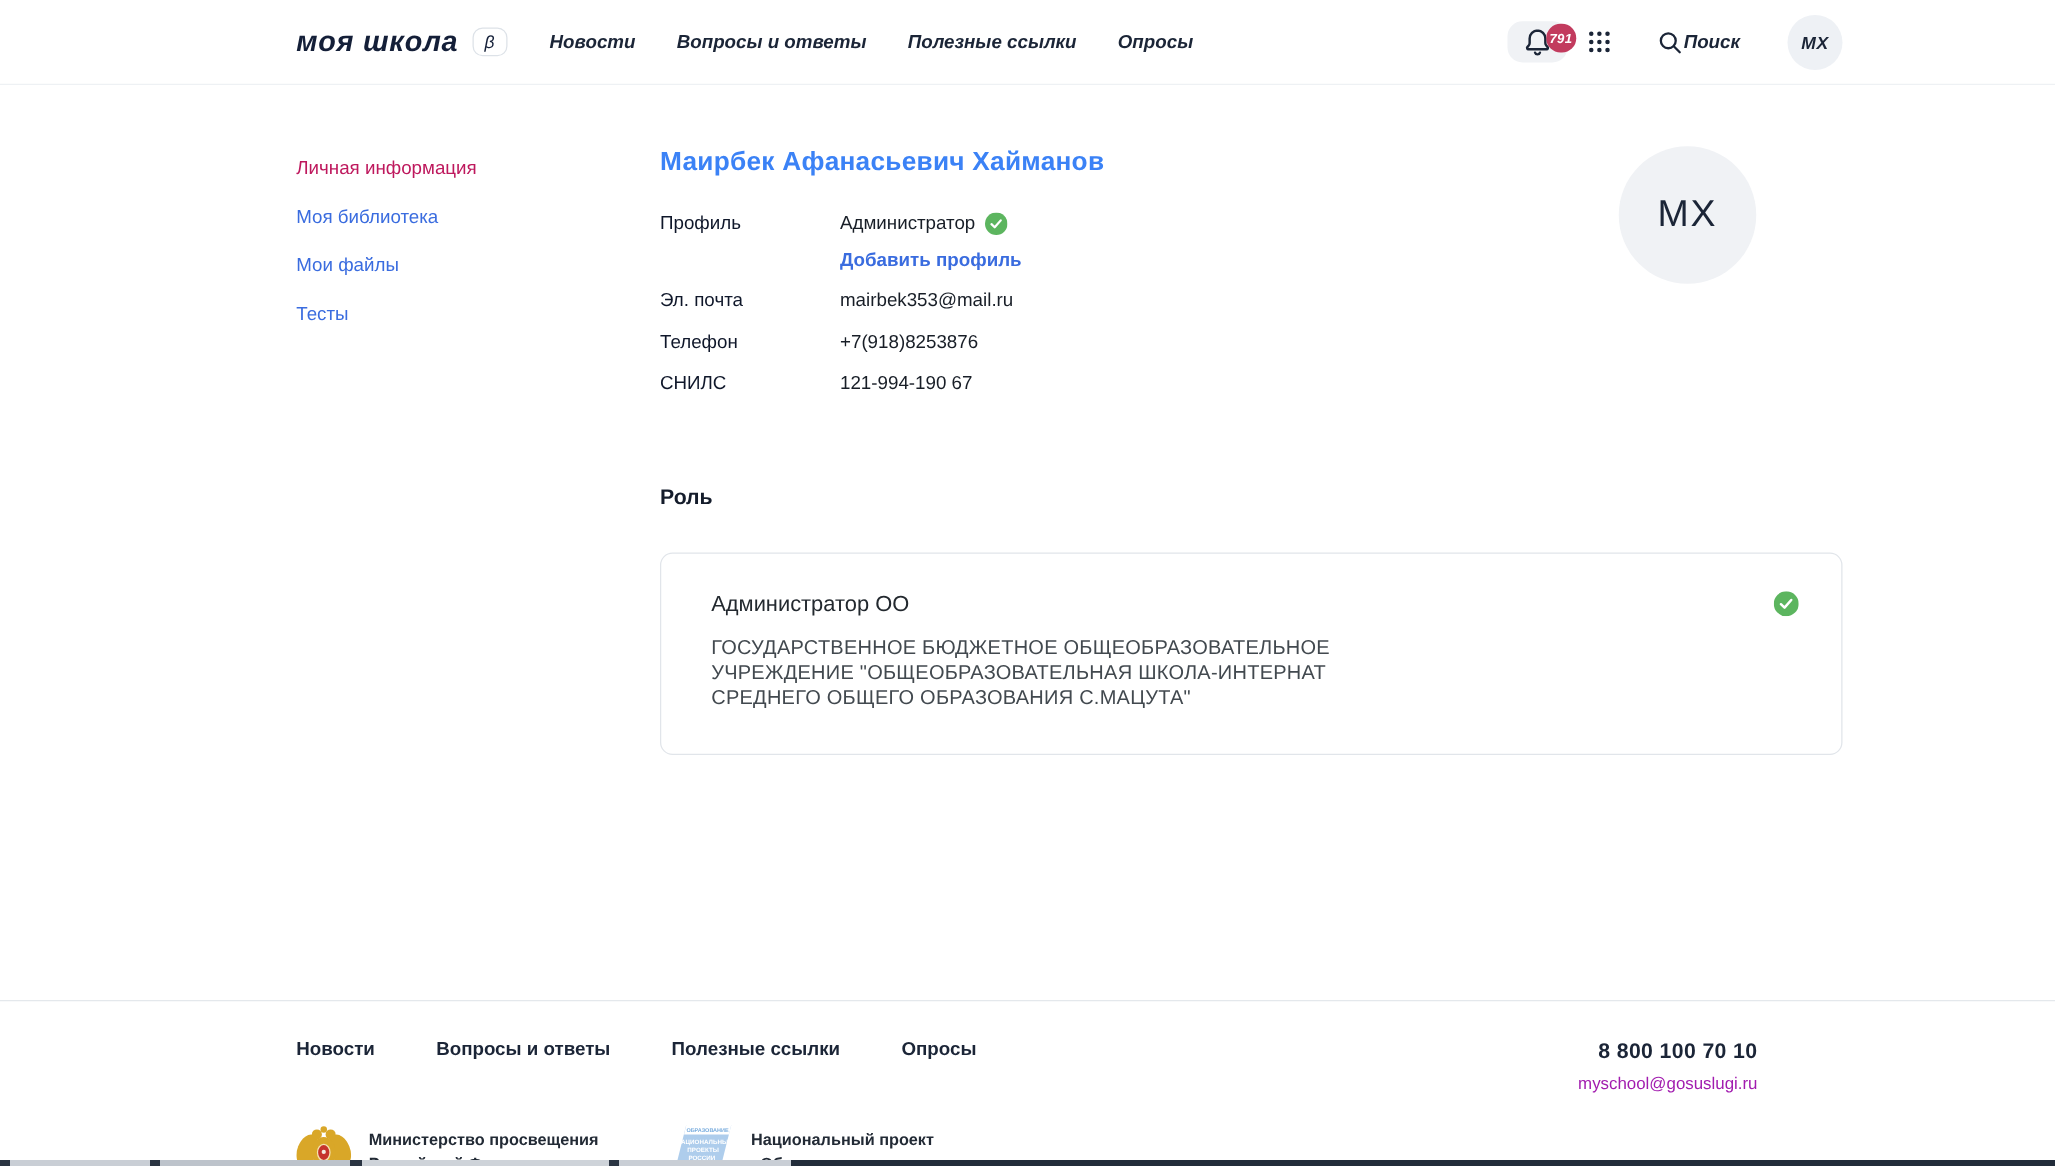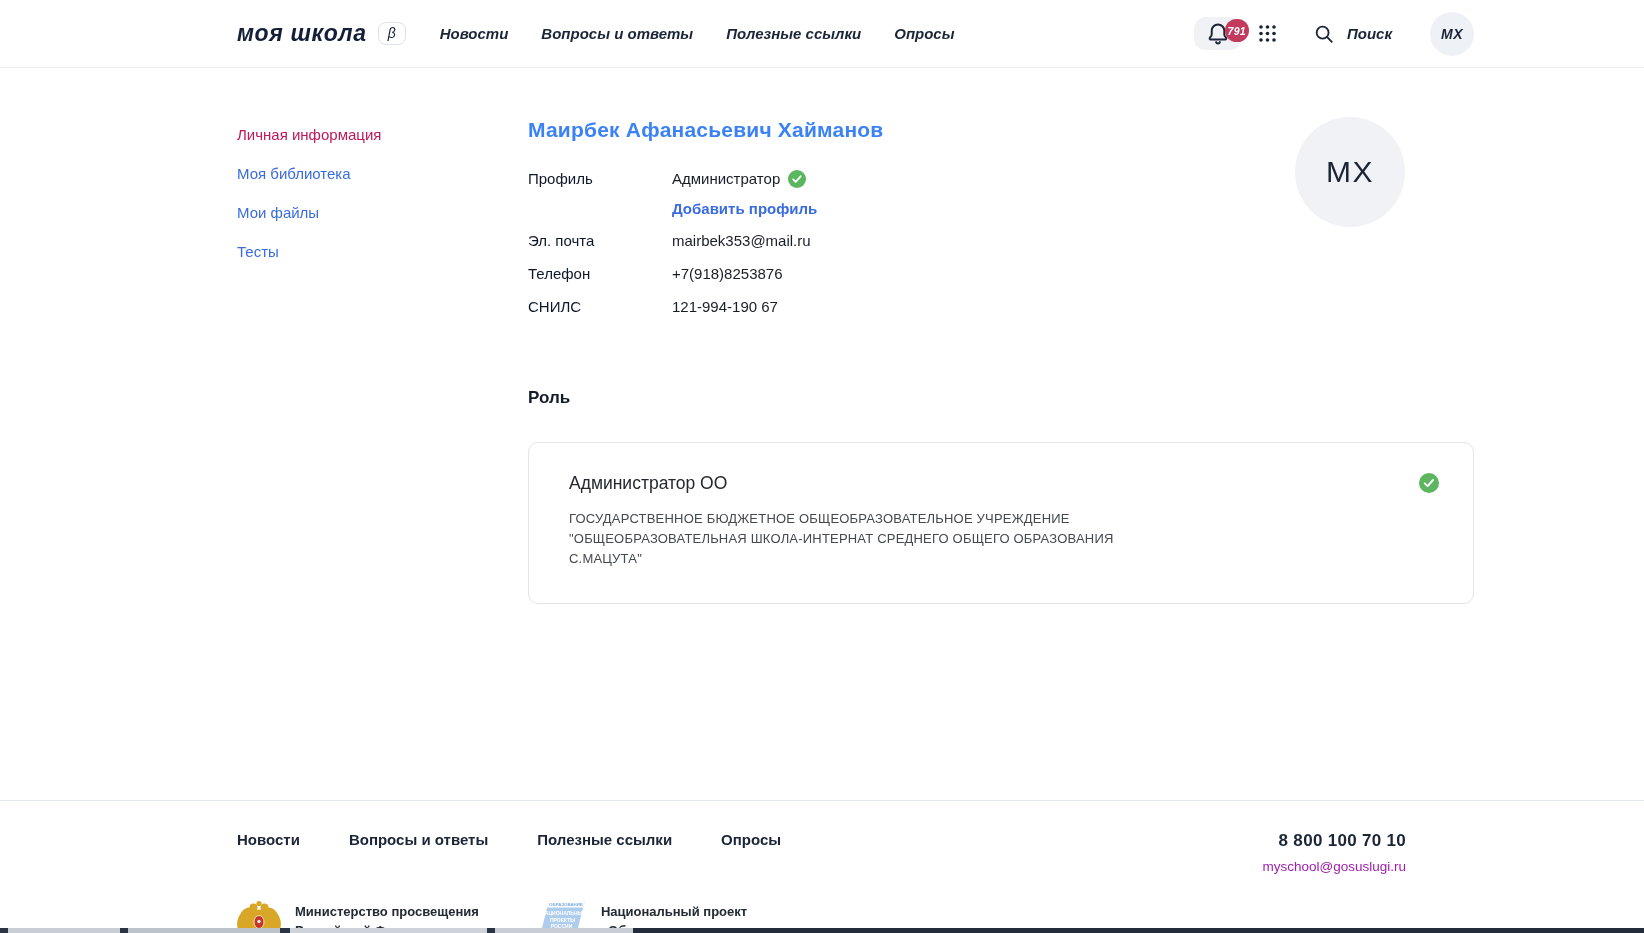--- a/index.html
+++ b/index.html
@@ -28,21 +28,21 @@
     position:relative; width:48px; height:33px; border-radius:12px;
     background:#f0f2f5; display:flex; align-items:center; justify-content:center; cursor:pointer;
   }
   .badge {
     position:absolute; top:2px; right:-7px; min-width:23px; height:23px;
     border-radius:12px; background:#c23b5e; color:#fff;
     font-size:10.5px; font-weight:bold; display:flex; align-items:center; justify-content:center;
     padding:0 3px; letter-spacing:.3px;
   }
   .grid-icon { margin-left:16px; cursor:pointer; display:flex; }
-  .search { margin-left:36px; display:flex; align-items:center; gap:12px; cursor:pointer; }
+  .search { margin-left:36px; display:flex; align-items:center; gap:0; cursor:pointer; }
   .search-label { font-size:15px; font-weight:bold; color:#1b2537; }
   .header-avatar {
     margin-left:38px; width:44px; height:44px; border-radius:50%;
     background:#eef1f5; display:flex; align-items:center; justify-content:center;
     font-size:14px; font-weight:bold; color:#1b2537; cursor:pointer; letter-spacing:.5px;
   }
 
   
   .page-body { display:flex; height:732px; padding:0 170px 0 237px; }
   .sidebar { width:291px; flex-shrink:0; padding-top:58px; }
@@ -67,21 +67,21 @@
     margin:5px 69px 0 0; flex-shrink:0;
   }
 
   .role-heading { margin-top:72px; font-size:17px; font-weight:bold; color:#141c2b; }
   .role-card {
     position:relative; margin-top:34px; border:1px solid #e1e5ea; border-radius:10px;
     padding:30px 40px 34px; background:#fff; cursor:pointer;
   }
   .role-title { font-size:17.5px; color:#23292f; }
   .role-org {
-    margin-top:15px; max-width:560px; font-size:13px; line-height:20px;
+    margin-top:15px; max-width:560px; font-size:16px; line-height:20px;
     color:#42494f; letter-spacing:.2px;
   }
   .role-check { position:absolute; top:30px; right:34px; display:flex; }
 
   .check-icon { display:inline-flex; flex-shrink:0; }
 
   
   .site-footer {
     position:absolute; top:800px; left:0; right:0; bottom:5px;
     border-top:1px solid #e4e8ec; background:#fff;

